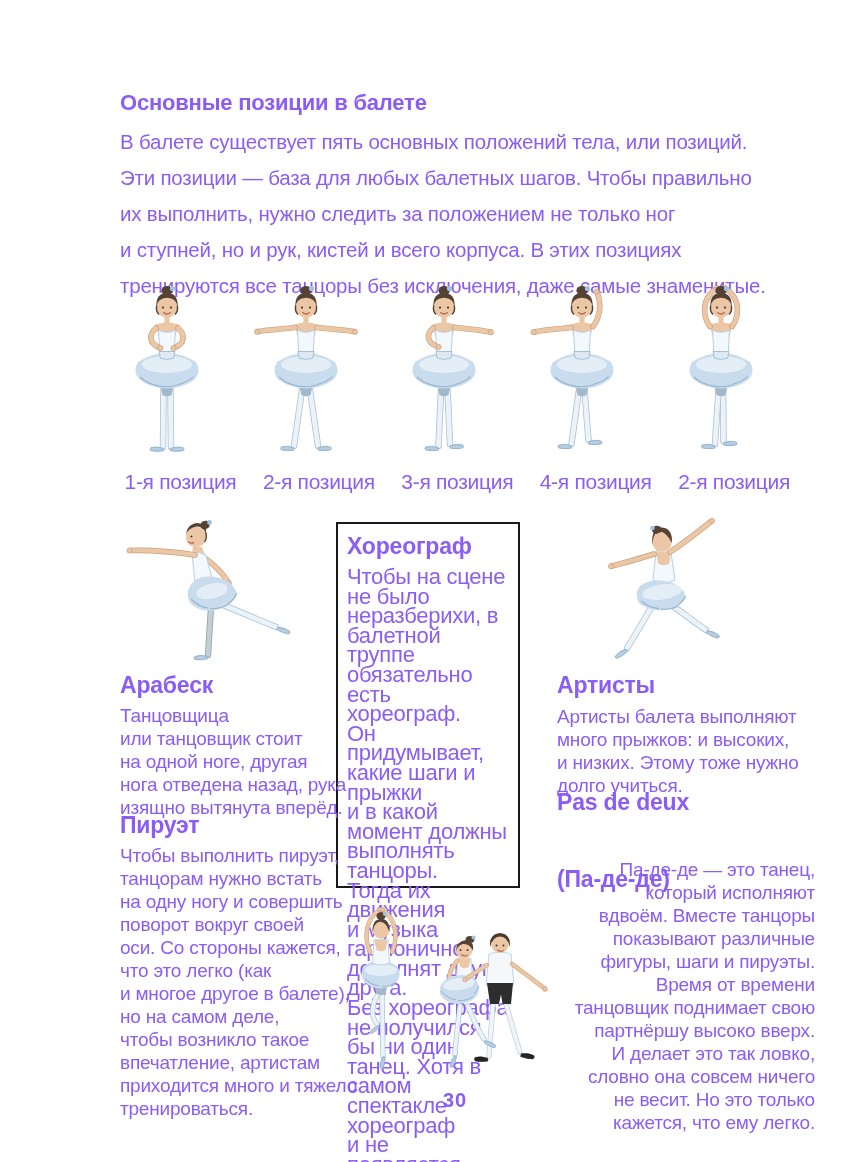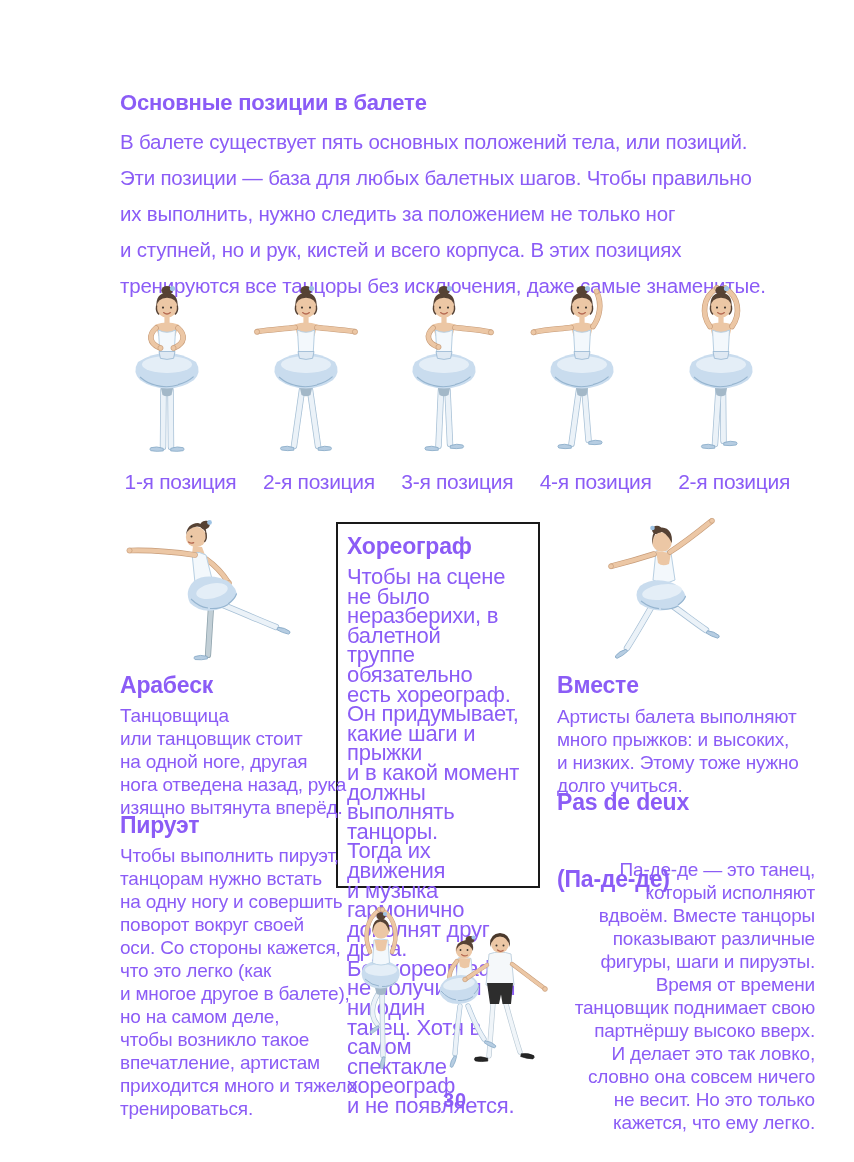--- a/index.html
+++ b/index.html
@@ -7,21 +7,21 @@
         font-family:"Liberation Sans","DejaVu Sans",sans-serif;color:#8b5cf6;}
   .title{position:absolute;left:120px;top:90px;font-size:22px;font-weight:700;letter-spacing:-.2px;}
   .intro{position:absolute;left:120px;top:124px;width:690px;font-size:20.5px;line-height:36px;white-space:pre-line;letter-spacing:-.2px;}
   .figrow{position:absolute;left:98px;top:277px;width:692px;height:186px;display:flex;}
   .figcell{flex:1;display:flex;justify-content:center;align-items:flex-end;}
   svg.fig{width:130px;height:185px;}
   .labelrow{position:absolute;left:98px;top:470px;width:692px;display:flex;}
   .labelcell{flex:1;text-align:right;font-size:21px;letter-spacing:-.3px;}
   .art-arabesque{position:absolute;left:110px;top:503px;}
   .art-jump{position:absolute;left:582px;top:498px;}
-  .choreo-box{position:absolute;left:336px;top:522px;width:204px;height:366px;border:2px solid #191919;
+  .choreo-box{position:absolute;left:336px;top:522px;width:184px;height:366px;border:2px solid #191919;
               box-sizing:border-box;padding:9px 9px 0;}
   .choreo-box .h{font-size:23px;font-weight:700;margin:0 0 7px;letter-spacing:-.2px;}
   .choreo-box .b{font-size:22px;line-height:19.6px;white-space:pre-line;letter-spacing:-.25px;}
   .sec-h{position:absolute;font-size:23px;font-weight:700;letter-spacing:-.2px;}
   .sec-b{position:absolute;font-size:19px;line-height:23px;white-space:pre-line;width:258px;letter-spacing:-.2px;}
   .h-arabesk{left:120px;top:672px;} .b-arabesk{left:120px;top:704px;}
   .h-piruet{left:120px;top:812px;}  .b-piruet{left:120px;top:844px;}
   .h-jumps{left:557px;top:672px;}   .b-jumps{left:557px;top:705px;}
   .h-pdd1{left:557px;top:789px;} .h-pdd2{left:557px;top:822px;margin-top:44px;}
   .b-pdd{left:557px;top:858px;text-align:right;}
@@ -301,21 +301,21 @@
 поворот вокруг своей
 оси. Со стороны кажется,
 что это легко (как
 и многое другое в балете),
 но на самом деле,
 чтобы возникло такое
 впечатление, артистам
 приходится много и тяжело
 тренироваться.</div>
 
-  <div class="sec-h h-jumps">Вместе</div>
+  <div class="sec-h h-jumps">Артисты</div>
   <div class="sec-b b-jumps">Артисты балета выполняют
 много прыжков: и высоких,
 и низких. Этому тоже нужно
 долго учиться.</div>
   <div class="sec-h h-pdd1">Pas de deux</div>
   <div class="sec-h h-pdd2">(Па-де-де)</div>
   <div class="sec-b b-pdd">Па-де-де — это танец,
 который исполняют
 вдвоём. Вместе танцоры
 показывают различные

